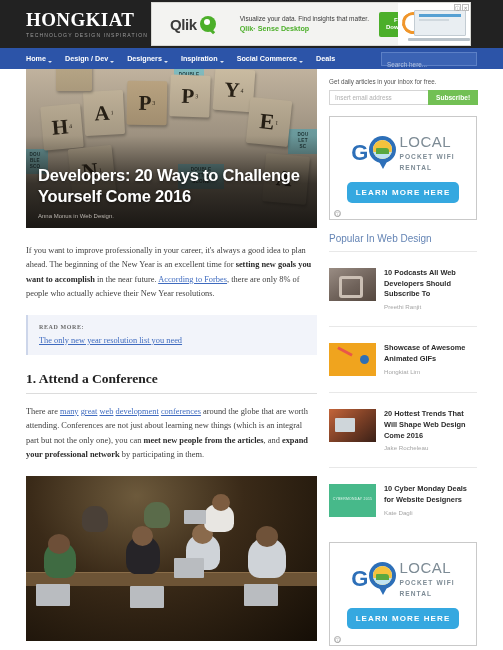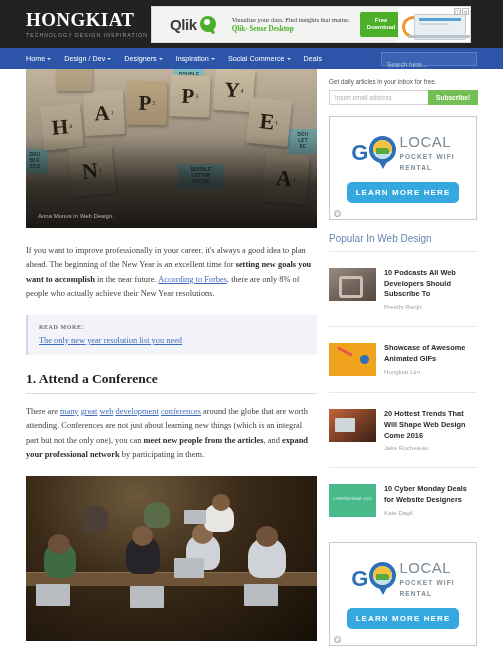--- a/index.html
+++ b/index.html
@@ -21,21 +21,21 @@
     color: #ffffff; font-size: 19px; font-weight: bold;
     letter-spacing: 0.4px; line-height: 1.05;
     font-family: Liberation Serif, serif;
   }
   .logo-sub {
     color: #9a9a9a; font-size: 5.1px; letter-spacing: 1.1px;
     margin-top: 2px; white-space: nowrap;
   }
 
   .adbanner {
-    margin-left: 5px; width: 320px; height: 37px;
+    margin-left: 5px; width: 320px; height: 44px;
     background: #f3f3f1; border: 1px solid #d8d8d4;
     display: flex; align-items: center; position: relative;
     overflow: hidden;
   }
   .qlik-logo {
     display: flex; align-items: center; gap: 3px;
     margin-left: 18px; flex: none;
   }
   .qlik-word { font-size: 15px; font-weight: bold; color: #3b3b3b; letter-spacing: -0.4px; }
   .qlik-circle {
@@ -44,21 +44,21 @@
   }
   .qlik-circle::after {
     content: ""; position: absolute; left: 4.5px; top: 3px;
     width: 6px; height: 6px; border-radius: 50%; background: #fff;
   }
   .qlik-circle::before {
     content: ""; position: absolute; right: 1px; bottom: 0px;
     width: 5px; height: 2.5px; background: #4caf2a;
     transform: rotate(45deg);
   }
-  .ad-text { margin-left: 16px; flex: none; font-family: Liberation Serif, serif; }
+  .ad-text { margin-left: 24px; flex: none; }
   .ad-line1 { font-size: 6.5px; color: #3a3a3a; }
   .ad-line2 { font-size: 7.2px; color: #4caf2a; font-weight: bold; margin-top: 2px; }
   .ad-btn {
     margin-left: 10px; background: #4caf2a; color: #fff;
     font-size: 6px; font-weight: bold; text-align: center;
     padding: 5px 7px; border-radius: 2px; line-height: 1.25; flex: none;
   }
   .ad-art {
     position: absolute; right: 0; top: 0; bottom: 0; width: 72px;
     background: #ffffff;
@@ -90,22 +90,22 @@
   }
 
   
   .nav {
     height: 21px; background: #2c54a8;
     display: flex; align-items: center;
     padding: 0 26px; position: relative;
   }
   .nav-items { display: flex; align-items: center; gap: 13px; }
   .nav-item {
-    color: #ffffff; font-size: 7.2px; font-weight: normal;
-    display: flex; align-items: center; gap: 2px;
+    color: #ffffff; font-size: 7.2px; font-weight: bold;
+    display: flex; align-items: flex-end; gap: 2px;
     cursor: pointer; white-space: nowrap;
   }
   .caret {
     width: 0; height: 0;
     border-left: 2.4px solid transparent;
     border-right: 2.4px solid transparent;
     border-top: 2.6px solid #ffffff;
     opacity: 0.85; margin-top: 1px;
   }
   .search-box {
@@ -423,20 +423,21 @@
         <div class="tile" style="left:101px; top:12px; width:40px; height:44px; font-size:21px; transform:rotate(1deg); background:#d6bd95;">P<sub>3</sub></div>
         <div class="tile" style="left:144px; top:6px; width:40px; height:42px; font-size:21px; transform:rotate(2deg);">P<sub>3</sub></div>
         <div class="tile" style="left:188px; top:0px; width:40px; height:42px; font-size:21px; transform:rotate(4deg);">Y<sub>4</sub></div>
         <div class="tile" style="left:222px; top:30px; width:42px; height:46px; font-size:22px; transform:rotate(6deg);">E<sub>1</sub></div>
         <div class="tile" style="left:44px; top:78px; width:44px; height:48px; font-size:22px; transform:rotate(-6deg);">N<sub>1</sub></div>
         <div class="tile" style="left:238px; top:86px; width:44px; height:48px; font-size:22px; transform:rotate(5deg);">A<sub>1</sub></div>
         <div class="tile" style="left:30px; top:-6px; width:36px; height:28px; background:#cbb895;"></div>
       </div>
       <div class="hero-shade"></div>
       <div class="hero-text">
+        <div class="hero-title">Developers: 20 Ways to Challenge Yourself Come 2016</div>
         <div class="hero-byline">Anna Monus in Web Design.</div>
       </div>
     </div>
 
     <div class="article">
       <p>
         <span>If you want to improve professionally in your career, it's always a good idea to plan ahead. The beginning of the New Year is an excellent time for </span><b>setting new goals you want to accomplish</b><span> in the near future. </span><a href="#">According to Forbes</a><span>, there are only 8% of people who actually achieve their New Year resolutions.</span>
       </p>
 
 

